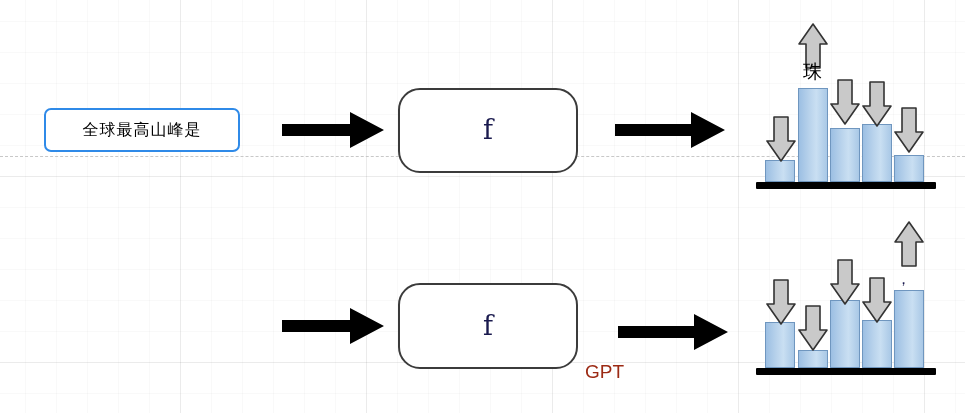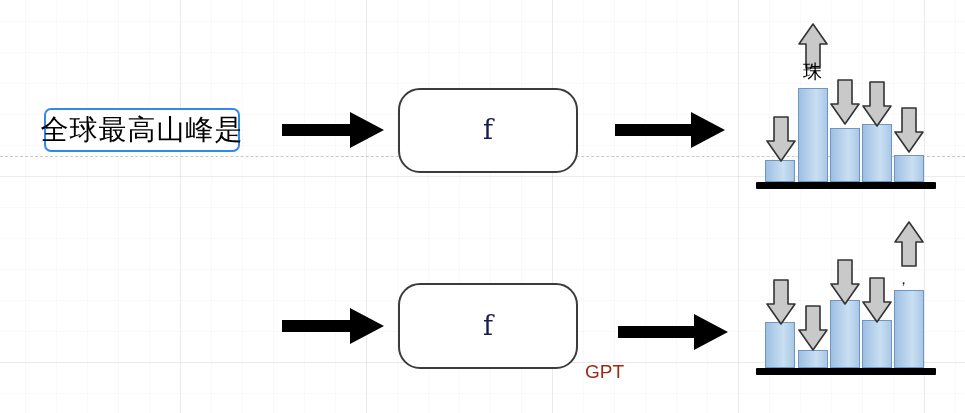--- a/index.html
+++ b/index.html
@@ -43,21 +43,21 @@
     position: absolute;
     box-sizing: border-box;
     border: 2px solid #2f8ae8;
     border-radius: 7px;
     background: #ffffff;
     display: flex;
     align-items: center;
     justify-content: center;
     color: #000000;
     font-family: "DejaVu Sans", sans-serif;
-    font-size: 28px;
+    font-size: 16px;
     line-height: 1;
     letter-spacing: 1px;
     white-space: nowrap;
   }
 
   
   .fbox {
     position: absolute;
     box-sizing: border-box;
     border: 2px solid #3b3b3b;

